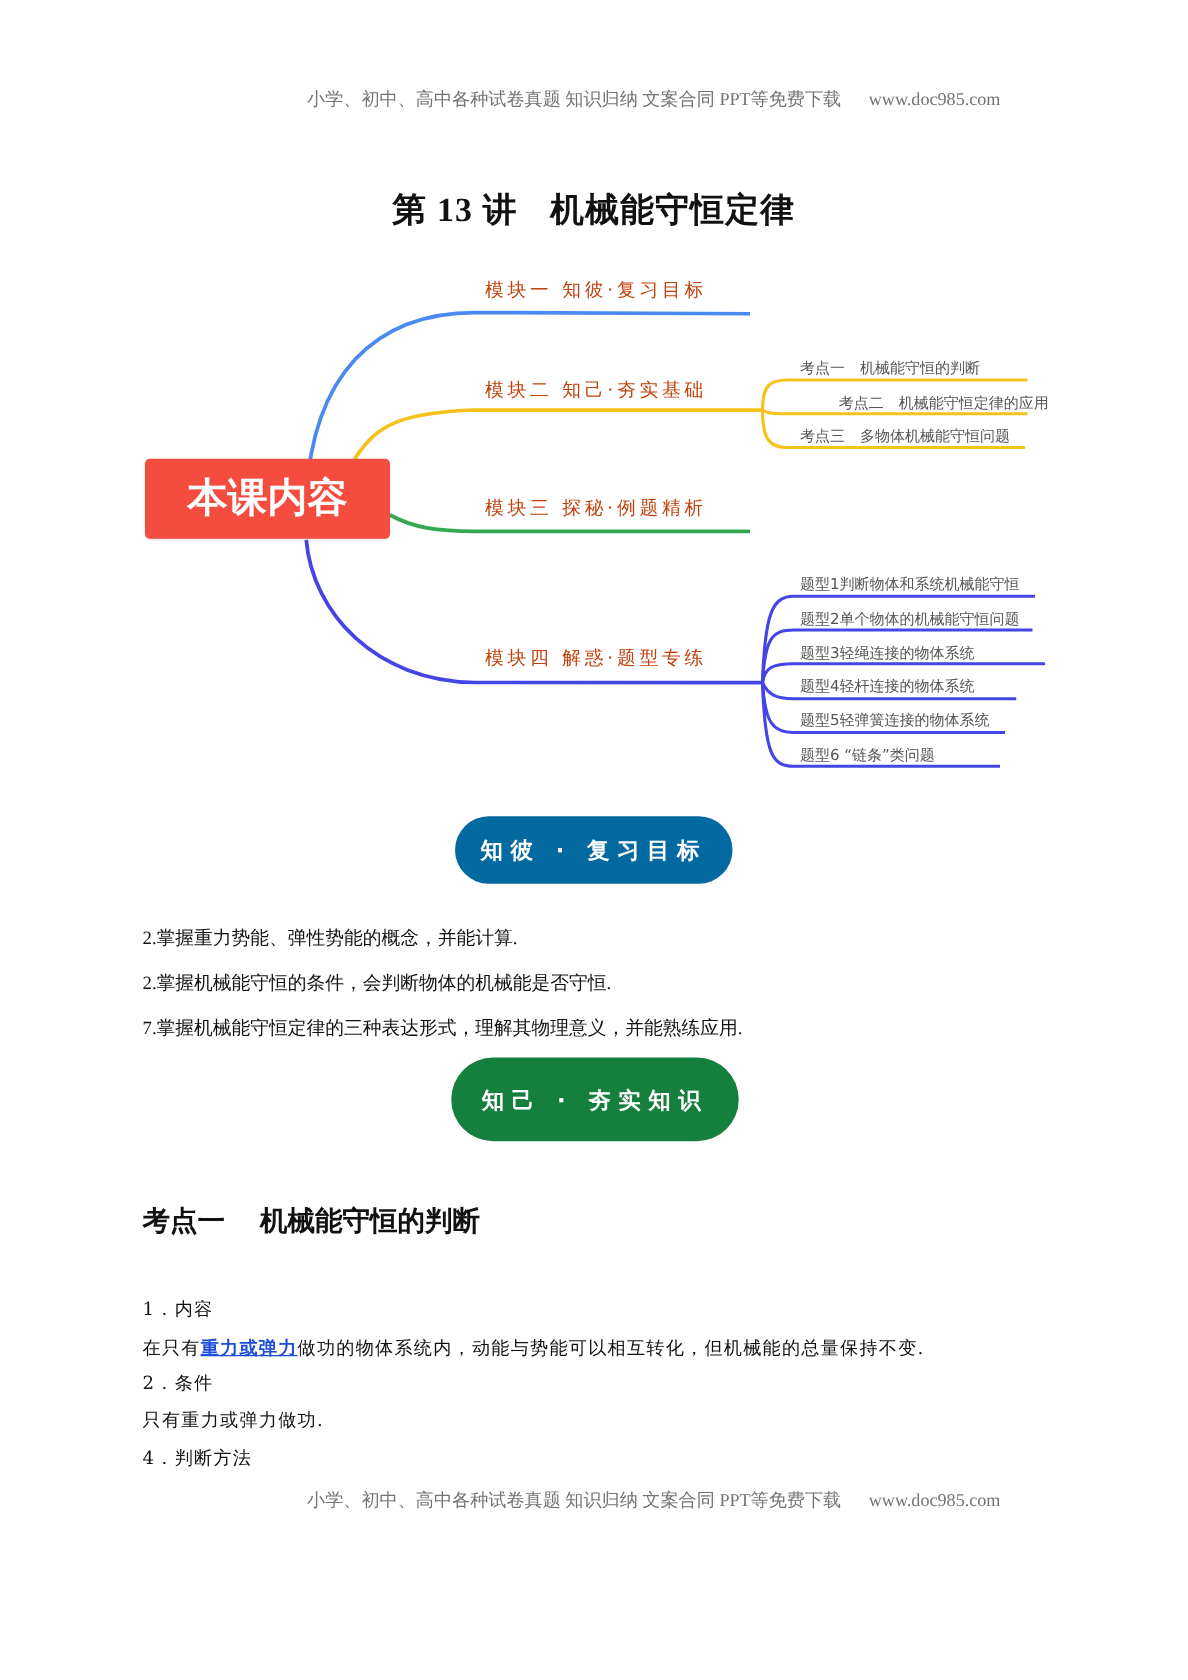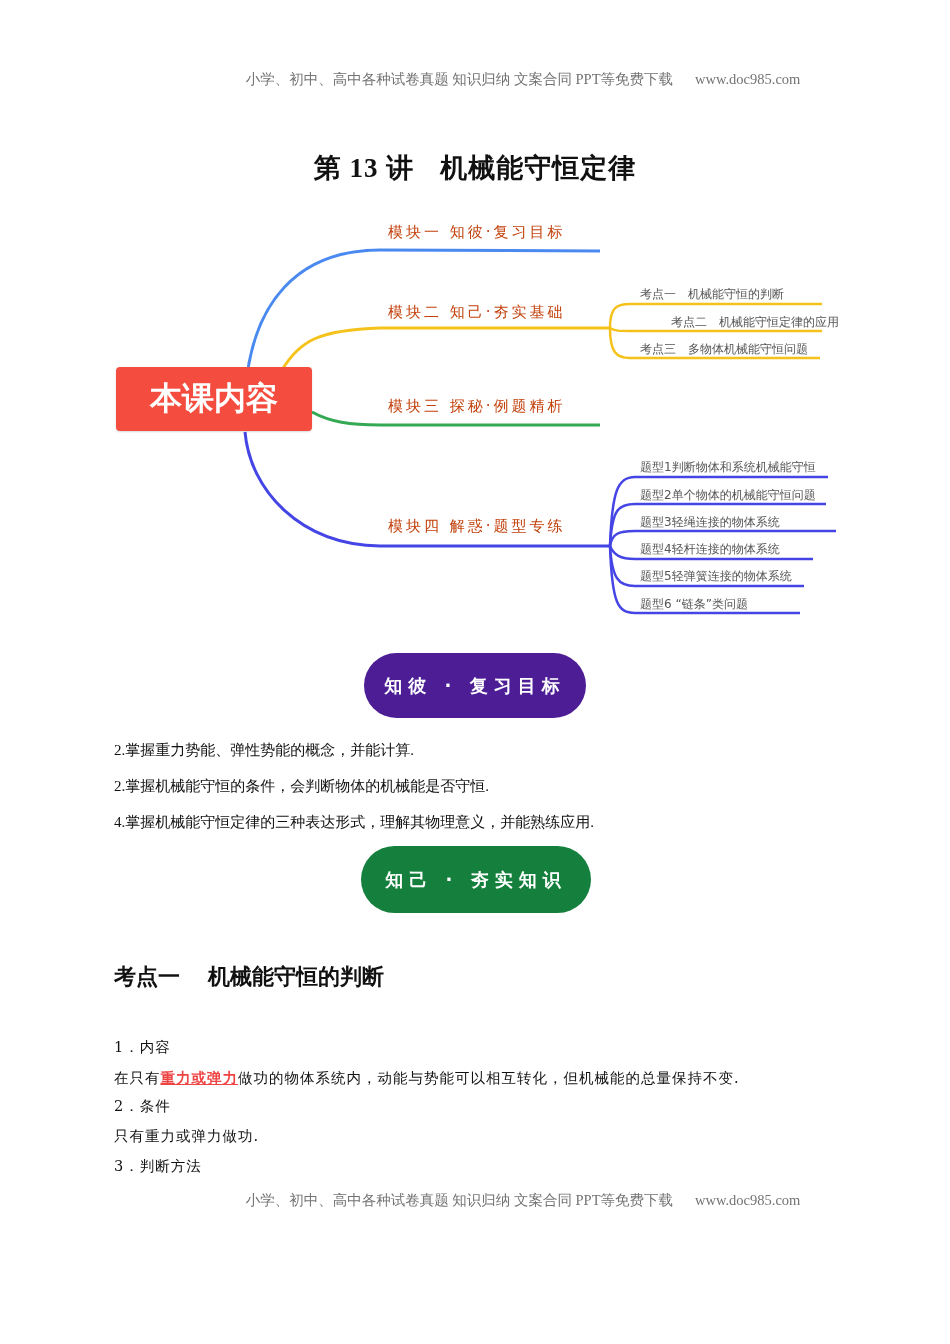--- a/index.html
+++ b/index.html
@@ -16,28 +16,28 @@
           border-radius:4px; color:#fff; font-family:"DejaVu Sans","Liberation Sans",sans-serif;
           font-weight:bold; font-size:32px; display:flex; align-items:center; justify-content:center;
           box-shadow:0 1px 2px rgba(0,0,0,0.15); }
   .mod { position:absolute; left:388px; font-size:15px; color:#c2410c; letter-spacing:3px;
          font-family:"DejaVu Sans","Liberation Sans",sans-serif; }
   .leaf { position:absolute; font-size:12px; color:#555; font-family:"DejaVu Sans","Liberation Sans",sans-serif; white-space:nowrap; }
   .leaf .k { margin-right:12px; }
   .pill { position:absolute; border-radius:34px; color:#fff; font-size:18px; letter-spacing:6px;
           display:flex; align-items:center; justify-content:center; font-weight:bold;
           font-family:"DejaVu Sans","Liberation Sans",sans-serif; }
-  .pill.blue { left:364px; top:653px; width:222px; height:65px; background:#4c1d95; }
+  .pill.blue { left:364px; top:653px; width:222px; height:54px; background:#0369a1; }
   .pill.green { left:361px; top:846px; width:230px; height:67px; background:#15803d; }
   .goal { position:absolute; left:114px; font-size:15px; font-family:"Liberation Serif","DejaVu Serif",serif; }
   .h2 { position:absolute; left:114px; top:962px; font-size:22px; font-weight:bold;
         font-family:"DejaVu Sans","Liberation Sans",sans-serif; }
   .h2 .gap { display:inline-block; width:28px; }
   .p { position:absolute; left:114px; font-size:14.5px; font-family:"DejaVu Serif","Liberation Serif",serif; letter-spacing:1px; }
-  .red { color:#ef4444; font-weight:bold; text-decoration:underline;margin-top:11px; }
+  .red { color:#1d4ed8; font-weight:bold; text-decoration:underline;margin-top:11px; }
 </style>
 </head>
 <body>
 
 <div class="hdr" style="top:70px;">
   <span>小学、初中、高中各种试卷真题  知识归纳  文案合同  PPT等免费下载</span><span class="site">www.doc985.com</span>
 </div>
 
 <div class="title">
   <span>第 13 讲</span><span class="gap"></span><span>机械能守恒定律</span>
@@ -90,31 +90,31 @@
 <div class="leaf" style="left:640px; top:487px;">题型2单个物体的机械能守恒问题</div>
 <div class="leaf" style="left:640px; top:514px;">题型3轻绳连接的物体系统</div>
 <div class="leaf" style="left:640px; top:541px;">题型4轻杆连接的物体系统</div>
 <div class="leaf" style="left:640px; top:568px;">题型5轻弹簧连接的物体系统</div>
 <div class="leaf" style="left:640px; top:596px;">题型6 “链条”类问题</div>
 
 <div class="pill blue">知彼 · 复习目标</div>
 
 <div class="goal" style="top:741px;">2.掌握重力势能、弹性势能的概念，并能计算.</div>
 <div class="goal" style="top:777px;">2.掌握机械能守恒的条件，会判断物体的机械能是否守恒.</div>
-<div class="goal" style="top:813px;">4.掌握机械能守恒定律的三种表达形式，理解其物理意义，并能熟练应用.</div>
+<div class="goal" style="top:813px;">7.掌握机械能守恒定律的三种表达形式，理解其物理意义，并能熟练应用.</div>
 
 <div class="pill green">知己 · 夯实知识</div>
 
 <div class="h2">
   <span>考点一</span><span class="gap"></span><span>机械能守恒的判断</span>
 </div>
 
 <div class="p" style="top:1038px;">1．内容</div>
 <div class="p" style="top:1069px;">
   <span>在只有</span><span class="red">重力或弹力</span><span>做功的物体系统内，动能与势能可以相互转化，但机械能的总量保持不变.</span>
 </div>
 <div class="p" style="top:1097px;">2．条件</div>
 <div class="p" style="top:1127px;">只有重力或弹力做功.</div>
-<div class="p" style="top:1157px;">3．判断方法</div>
+<div class="p" style="top:1157px;">4．判断方法</div>
 
 <div class="hdr" style="top:1191px;">
   <span>小学、初中、高中各种试卷真题  知识归纳  文案合同  PPT等免费下载</span><span class="site">www.doc985.com</span>
 </div>
 
 </body></html>

